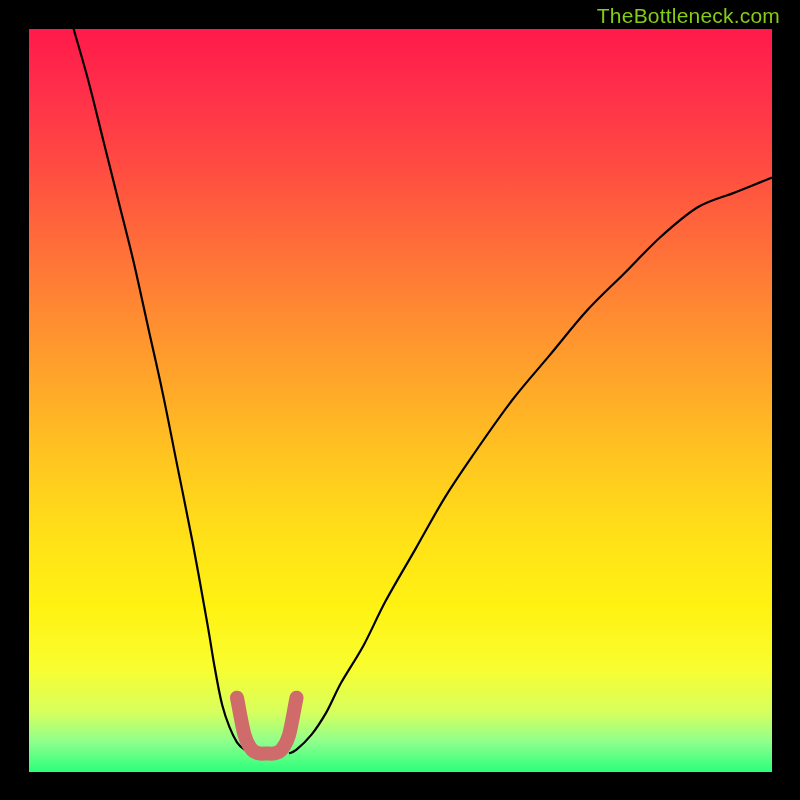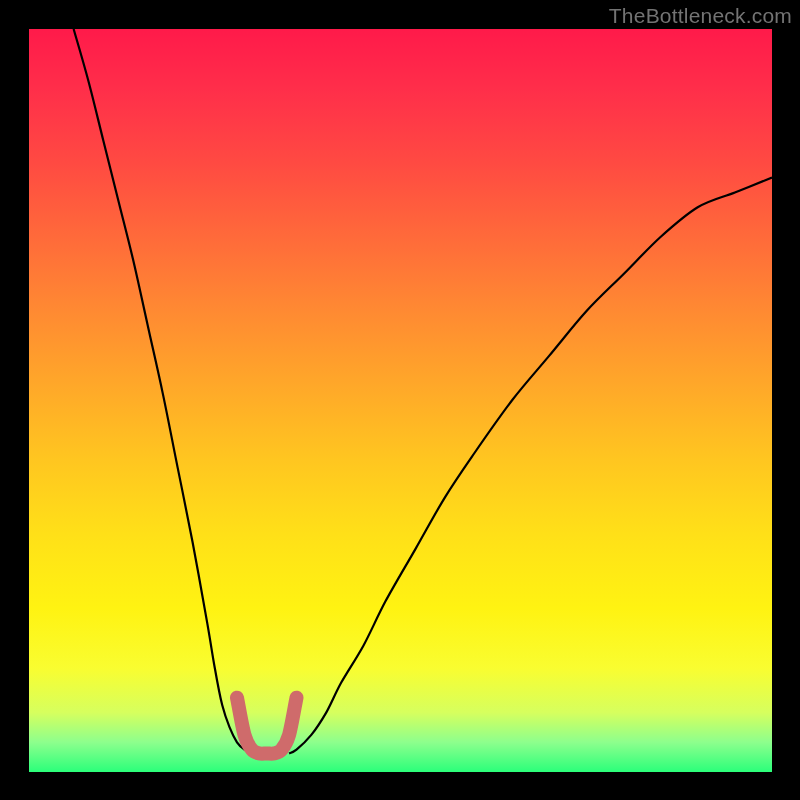--- a/index.html
+++ b/index.html
@@ -35,22 +35,22 @@
       #fff312 78%,
       #f9fd30 86%,
       #d6ff5e 92%,
       #8dff8d 96%,
       #2bff7a 100%
     );
   }
   .watermark {
     position: absolute;
     top: 4px;
-    right: 8px;
-    color: #737373;
+    right: 20px;
+    color: #84cc16;
     font-size: 21px;
     letter-spacing: 0.2px;
     z-index: 20;
   }
   svg.curves {
     position: absolute;
     inset: 0;
     width: 100%;
     height: 100%;
   }

